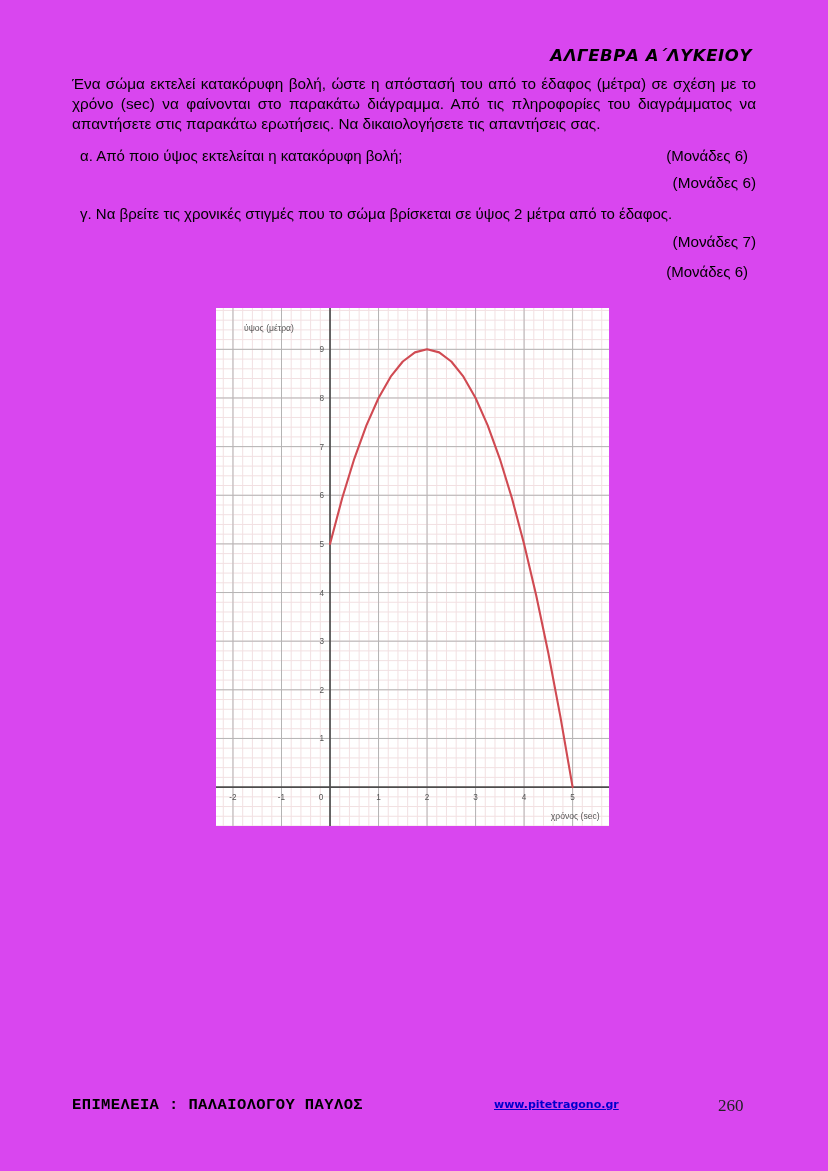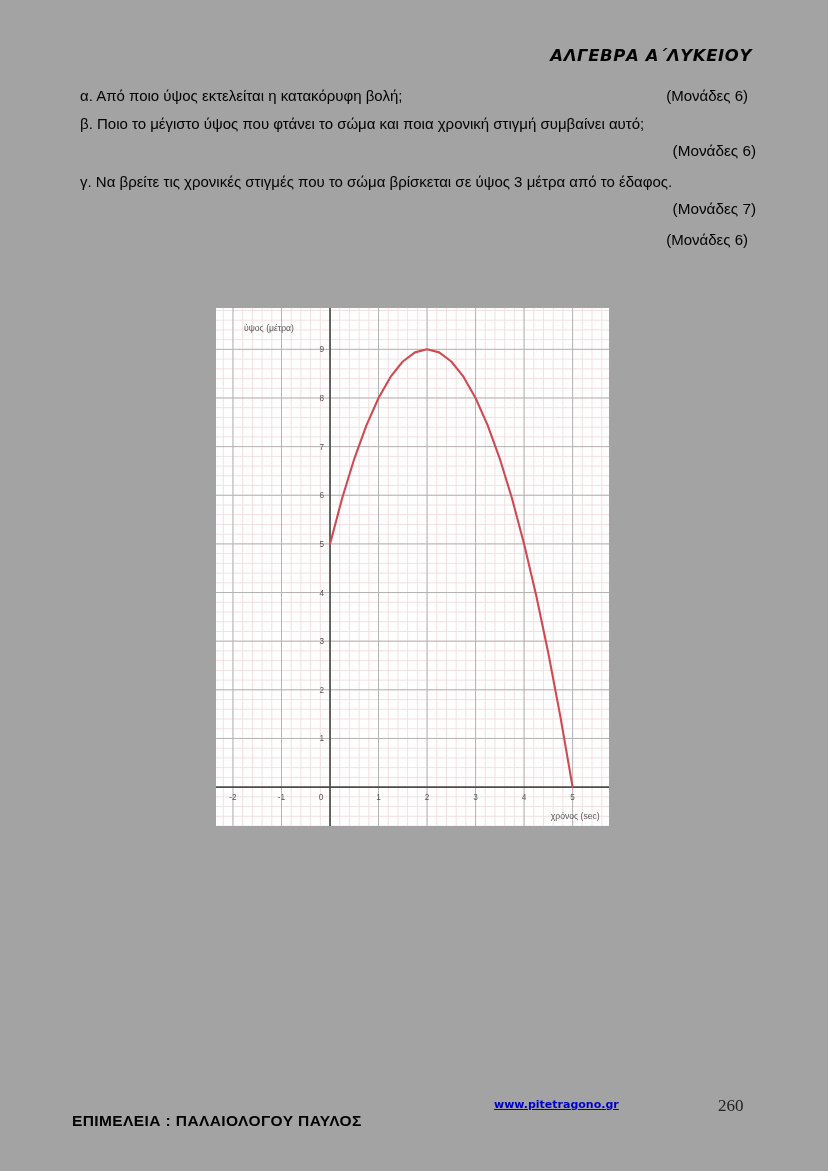--- a/index.html
+++ b/index.html
@@ -12,21 +12,21 @@
     height: 1171px;
     position: relative;
     font-family: "Liberation Sans", sans-serif;
     color: #000000;
     overflow: hidden;
   }
 
   .page {
     position: absolute;
     inset: 0;
-    background: #a3a3a3;
+    background: #d946ef;
   }
 
   
   .doc-header {
     position: absolute;
     top: 46px;
     right: 76px;
     font-family: "DejaVu Sans", sans-serif;
     font-weight: bold;
     font-style: italic;
@@ -106,22 +106,22 @@
   .footer {
     position: absolute;
     left: 0;
     right: 0;
     top: 1096px;
     height: 30px;
   }
   .footer-author {
     position: absolute;
     left: 72px;
-    top: 16px;
-    font-family: Liberation Sans, sans-serif;
+    top: 0;
+    font-family: Liberation Mono, monospace;
     font-weight: bold;
     font-size: 15.5px;
     letter-spacing: 0.4px;
     white-space: nowrap;
   }
   .footer-link {
     position: absolute;
     left: 494px;
     top: 2px;
     font-family: "DejaVu Sans", sans-serif;
@@ -143,35 +143,33 @@
 </head>
 <body>
 
 <div class="page">
 
   <div class="doc-header">ΑΛΓΕΒΡΑ Α΄ΛΥΚΕΙΟΥ</div>
 
   <div class="content">
 
 
+    <p class="para">Ένα σώμα εκτελεί κατακόρυφη βολή, ώστε η απόστασή του από το έδαφος (μέτρα) σε σχέση με το χρόνο (sec) να φαίνονται στο παρακάτω διάγραμμα.  Από τις πληροφορίες του διαγράμματος να απαντήσετε στις παρακάτω ερωτήσεις. Να δικαιολογήσετε τις απαντήσεις σας.</p>
 
     <div style="height:4px"></div>
 
     <div class="q-line">
       <span class="q-text">α. Από ποιο ύψος εκτελείται η κατακόρυφη βολή;</span>
       <span class="q-units">(Μονάδες 6)</span>
     </div>
 
-    <div class="q-line">
-      <span class="q-text">β. Ποιο το μέγιστο ύψος που φτάνει το σώμα και ποια χρονική στιγμή συμβαίνει αυτό;</span>
-    </div>
     <div class="q-units-right">(Μονάδες 6)</div>
 
     <div class="q-line spaced">
-      <span class="q-text">γ. Να βρείτε τις χρονικές στιγμές που το σώμα  βρίσκεται σε ύψος 3 μέτρα από το έδαφος.</span>
+      <span class="q-text">γ. Να βρείτε τις χρονικές στιγμές που το σώμα  βρίσκεται σε ύψος 2 μέτρα από το έδαφος.</span>
     </div>
     <div class="q-units-right">(Μονάδες 7)</div>
 
     <div class="q-line spaced">
       <span class="q-units">(Μονάδες 6)</span>
     </div>
 
   </div>
 
   <div class="chart-wrap">

